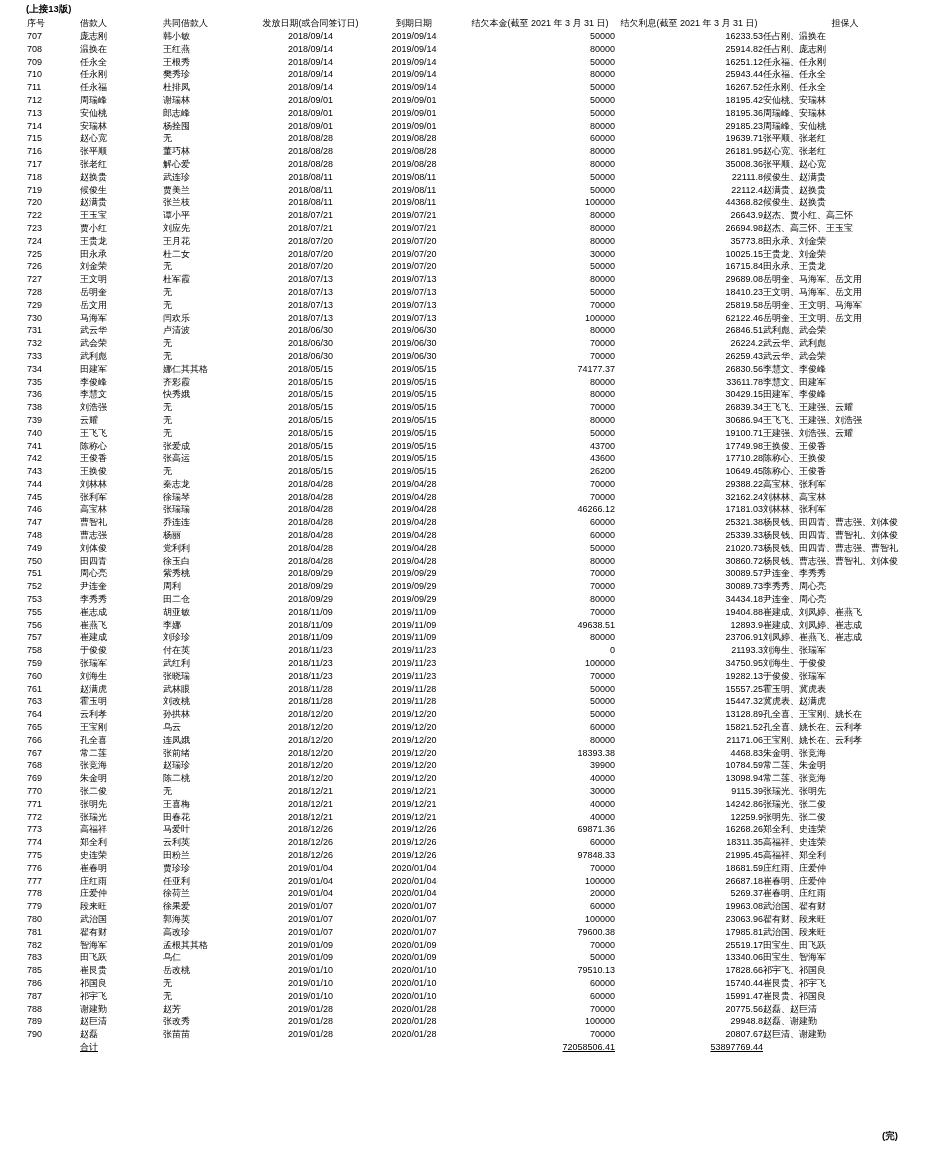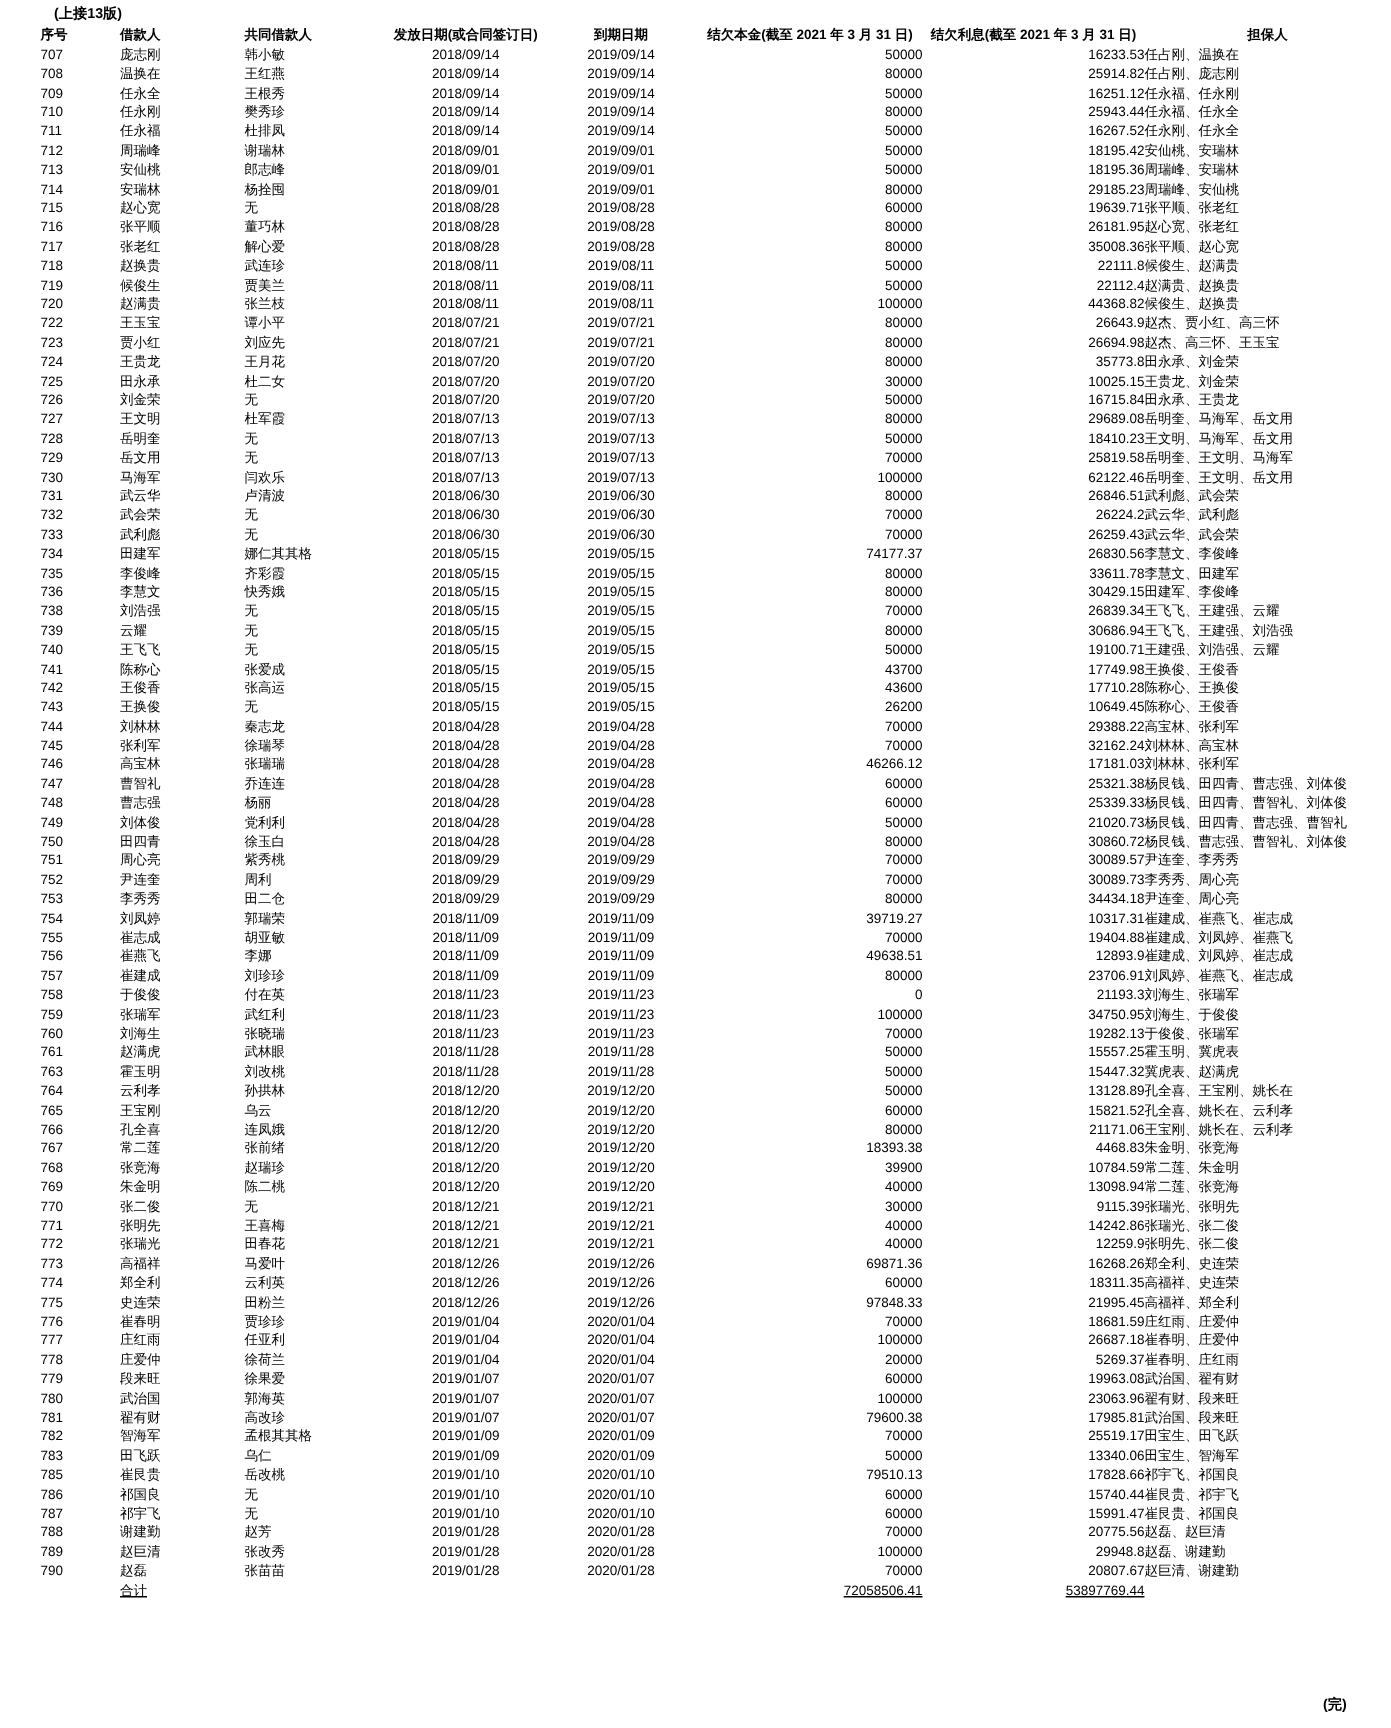--- a/index.html
+++ b/index.html
@@ -2,36 +2,36 @@
 <html><head>
 <meta charset="utf-8">
 <style>
   html,body { margin:0; padding:0; background:#ffffff; }
   .page {
     position:relative; width:927px; height:1152px; background:#ffffff;
     color:#000; font-family:"Liberation Sans","DejaVu Sans",sans-serif;
     overflow:hidden;
   }
   .note-top {
-    position:absolute; left:36px; top:3px;
+    position:absolute; left:26px; top:3px;
     font-size:9.5px; font-weight:bold; white-space:nowrap;
   }
   .note-end {
     position:absolute; left:882px; top:1130px;
     font-size:9.5px; font-weight:bold; white-space:nowrap;
   }
   table.loans {
     position:absolute; left:27px; top:16px;
     border-collapse:collapse; table-layout:fixed; width:900px;
   }
   table.loans th, table.loans td {
     padding:0; margin:0; font-size:9px; height:12.8px; line-height:12.8px;
     white-space:nowrap; overflow:visible; font-weight:normal; vertical-align:middle;
   }
-  table.loans thead th { font-weight:bold; height:14px; line-height:14px; }
+  table.loans thead th { font-weight:normal; height:14px; line-height:14px; }
   .al { text-align:left; }
   .ac { text-align:center; }
   .col-serial    { width:53px; }
   .col-borrower  { width:83px; }
   .col-coborrower{ width:95px; }
   .col-issue     { width:105px; }
   .col-due       { width:102px; }
   .col-principal { width:150px; }
   .col-interest  { width:148px; }
   .col-guarantor { width:164px; }
@@ -515,30 +515,20 @@
           <td class="al">753</td>
           <td class="al">李秀秀</td>
           <td class="al">田二仓</td>
           <td class="ac">2018/09/29</td>
           <td class="ac">2019/09/29</td>
           <td class="principal">80000</td>
           <td class="interest">34434.18</td>
           <td class="guarantor">尹连奎、周心亮</td>
         </tr>
         <tr>
-          <td class="al">754</td>
-          <td class="al">刘凤婷</td>
-          <td class="al">郭瑞荣</td>
-          <td class="ac">2018/11/09</td>
-          <td class="ac">2019/11/09</td>
-          <td class="principal">39719.27</td>
-          <td class="interest">10317.31</td>
-          <td class="guarantor">崔建成、崔燕飞、崔志成</td>
-        </tr>
-        <tr>
           <td class="al">755</td>
           <td class="al">崔志成</td>
           <td class="al">胡亚敏</td>
           <td class="ac">2018/11/09</td>
           <td class="ac">2019/11/09</td>
           <td class="principal">70000</td>
           <td class="interest">19404.88</td>
           <td class="guarantor">崔建成、刘凤婷、崔燕飞</td>
         </tr>
         <tr>

